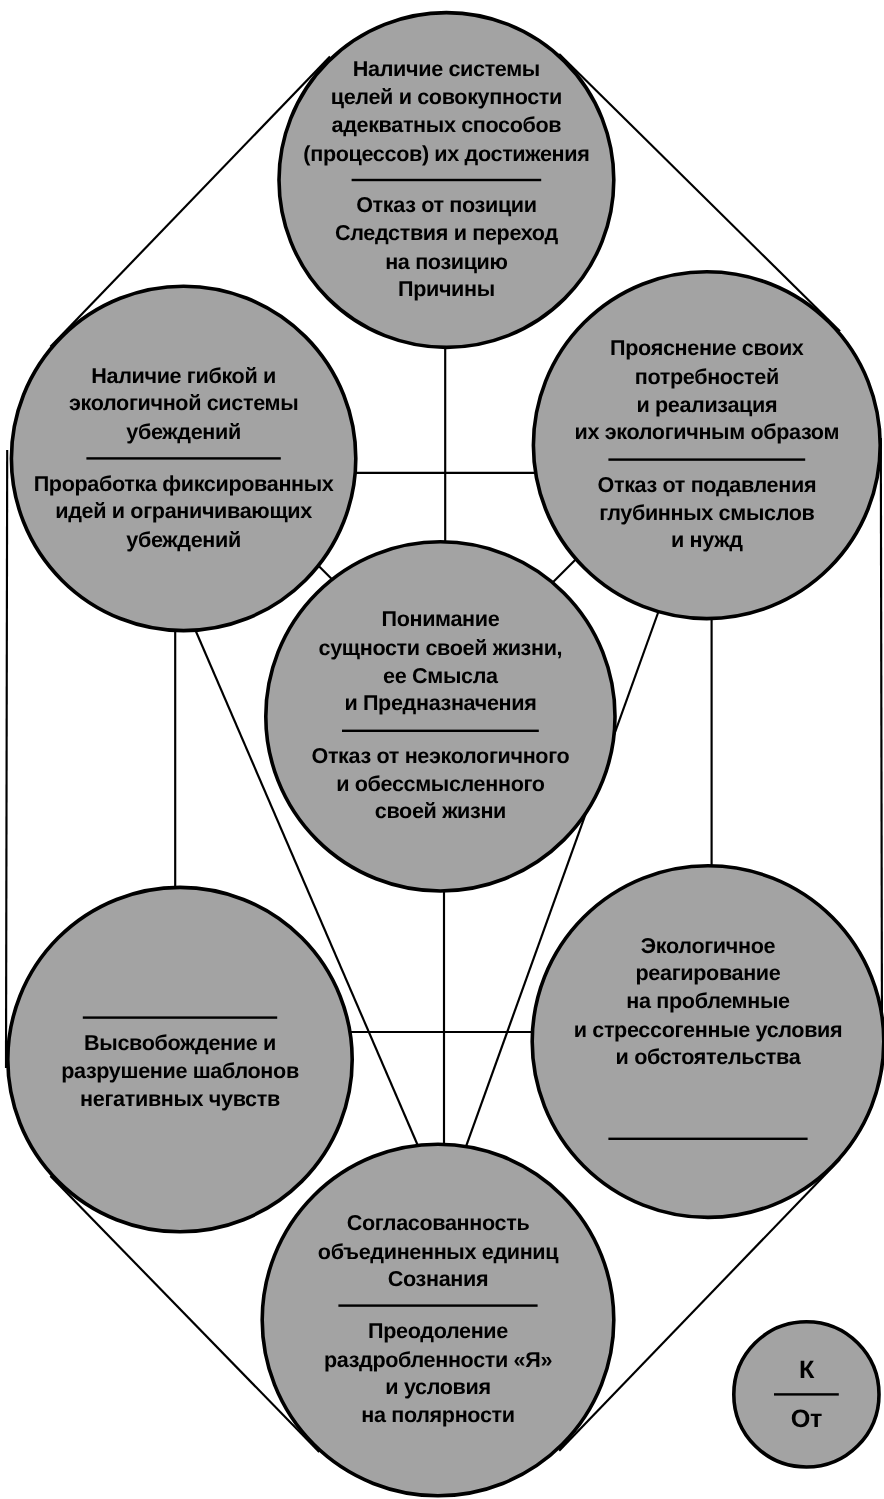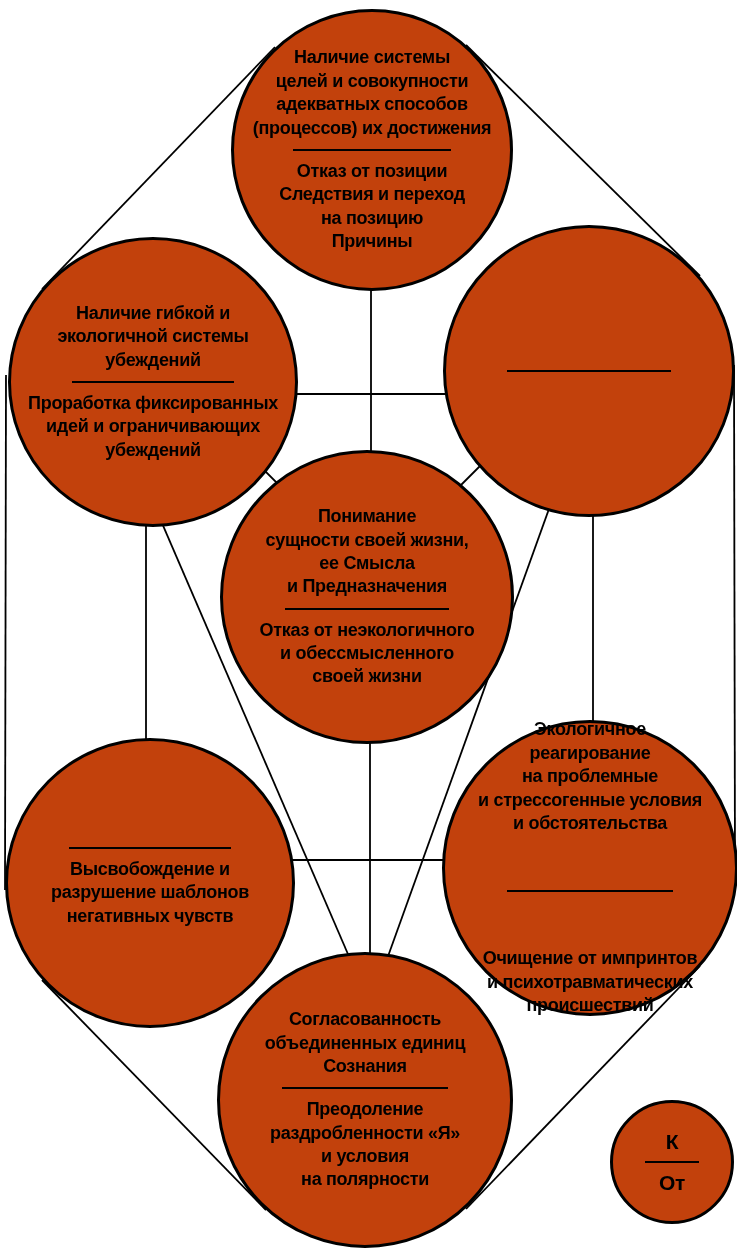--- a/index.html
+++ b/index.html
@@ -22,21 +22,21 @@
   }
   svg.links line {
     stroke: #000000;
     stroke-width: 1.8;
   }
   .node {
     position: absolute;
     box-sizing: border-box;
     border: 3px solid #000000;
     border-radius: 50%;
-    background: #c2410c;
+    background: #a3a3a3;
     display: flex;
     flex-direction: column;
     align-items: center;
     justify-content: center;
     text-align: center;
     color: #000000;
     font-weight: bold;
     font-size: 18px;
     line-height: 1.3;
     letter-spacing: -0.3px;
@@ -95,21 +95,28 @@
     <div class="node" style="left: 8px; top: 237px; width: 290px; height: 290px; border-color: rgb(0, 0, 0); color: rgb(0, 0, 0);">
     <div class="upper">Наличие гибкой и
 экологичной системы
 убеждений</div>
     <div class="divider"></div>
     <div class="lower">Проработка фиксированных
 идей и ограничивающих
 убеждений</div>
   </div>
     <div class="node" style="left: 443px; top: 225px; width: 292px; height: 292px; border-color: rgb(0, 0, 0); color: rgb(0, 0, 0);">
+    <div class="upper">Прояснение своих
+потребностей
+и реализация
+их экологичным образом</div>
     <div class="divider"></div>
+    <div class="lower">Отказ от подавления
+глубинных смыслов
+и нужд</div>
   </div>
     <div class="node" style="left: 220px; top: 450px; width: 294px; height: 294px; border-color: rgb(0, 0, 0); color: rgb(0, 0, 0); justify-content: center;">
     <div class="upper">Понимание
 сущности своей жизни,
 ее Смысла
 и Предназначения</div>
     <div class="divider"></div>
     <div class="lower">Отказ от неэкологичного
 и обессмысленного
 своей жизни</div>
@@ -120,23 +127,20 @@
 разрушение шаблонов
 негативных чувств</div>
   </div>
     <div class="node" style="left: 442px; top: 720px; width: 296px; height: 296px; border-color: rgb(0, 0, 0); color: rgb(0, 0, 0); gap: 46px;">
     <div class="upper">Экологичное
 реагирование
 на проблемные
 и стрессогенные условия
 и обстоятельства</div>
     <div class="divider"></div>
-    <div class="lower">Очищение от импринтов
-и психотравматических
-происшествий</div>
   </div>
     <div class="node" style="left: 217px; top: 952px; width: 296px; height: 296px; border-color: rgb(0, 0, 0); color: rgb(0, 0, 0);">
     <div class="upper">Согласованность
 объединенных единиц
 Сознания</div>
     <div class="divider"></div>
     <div class="lower">Преодоление
 раздробленности «Я»
 и условия
 на полярности</div>

